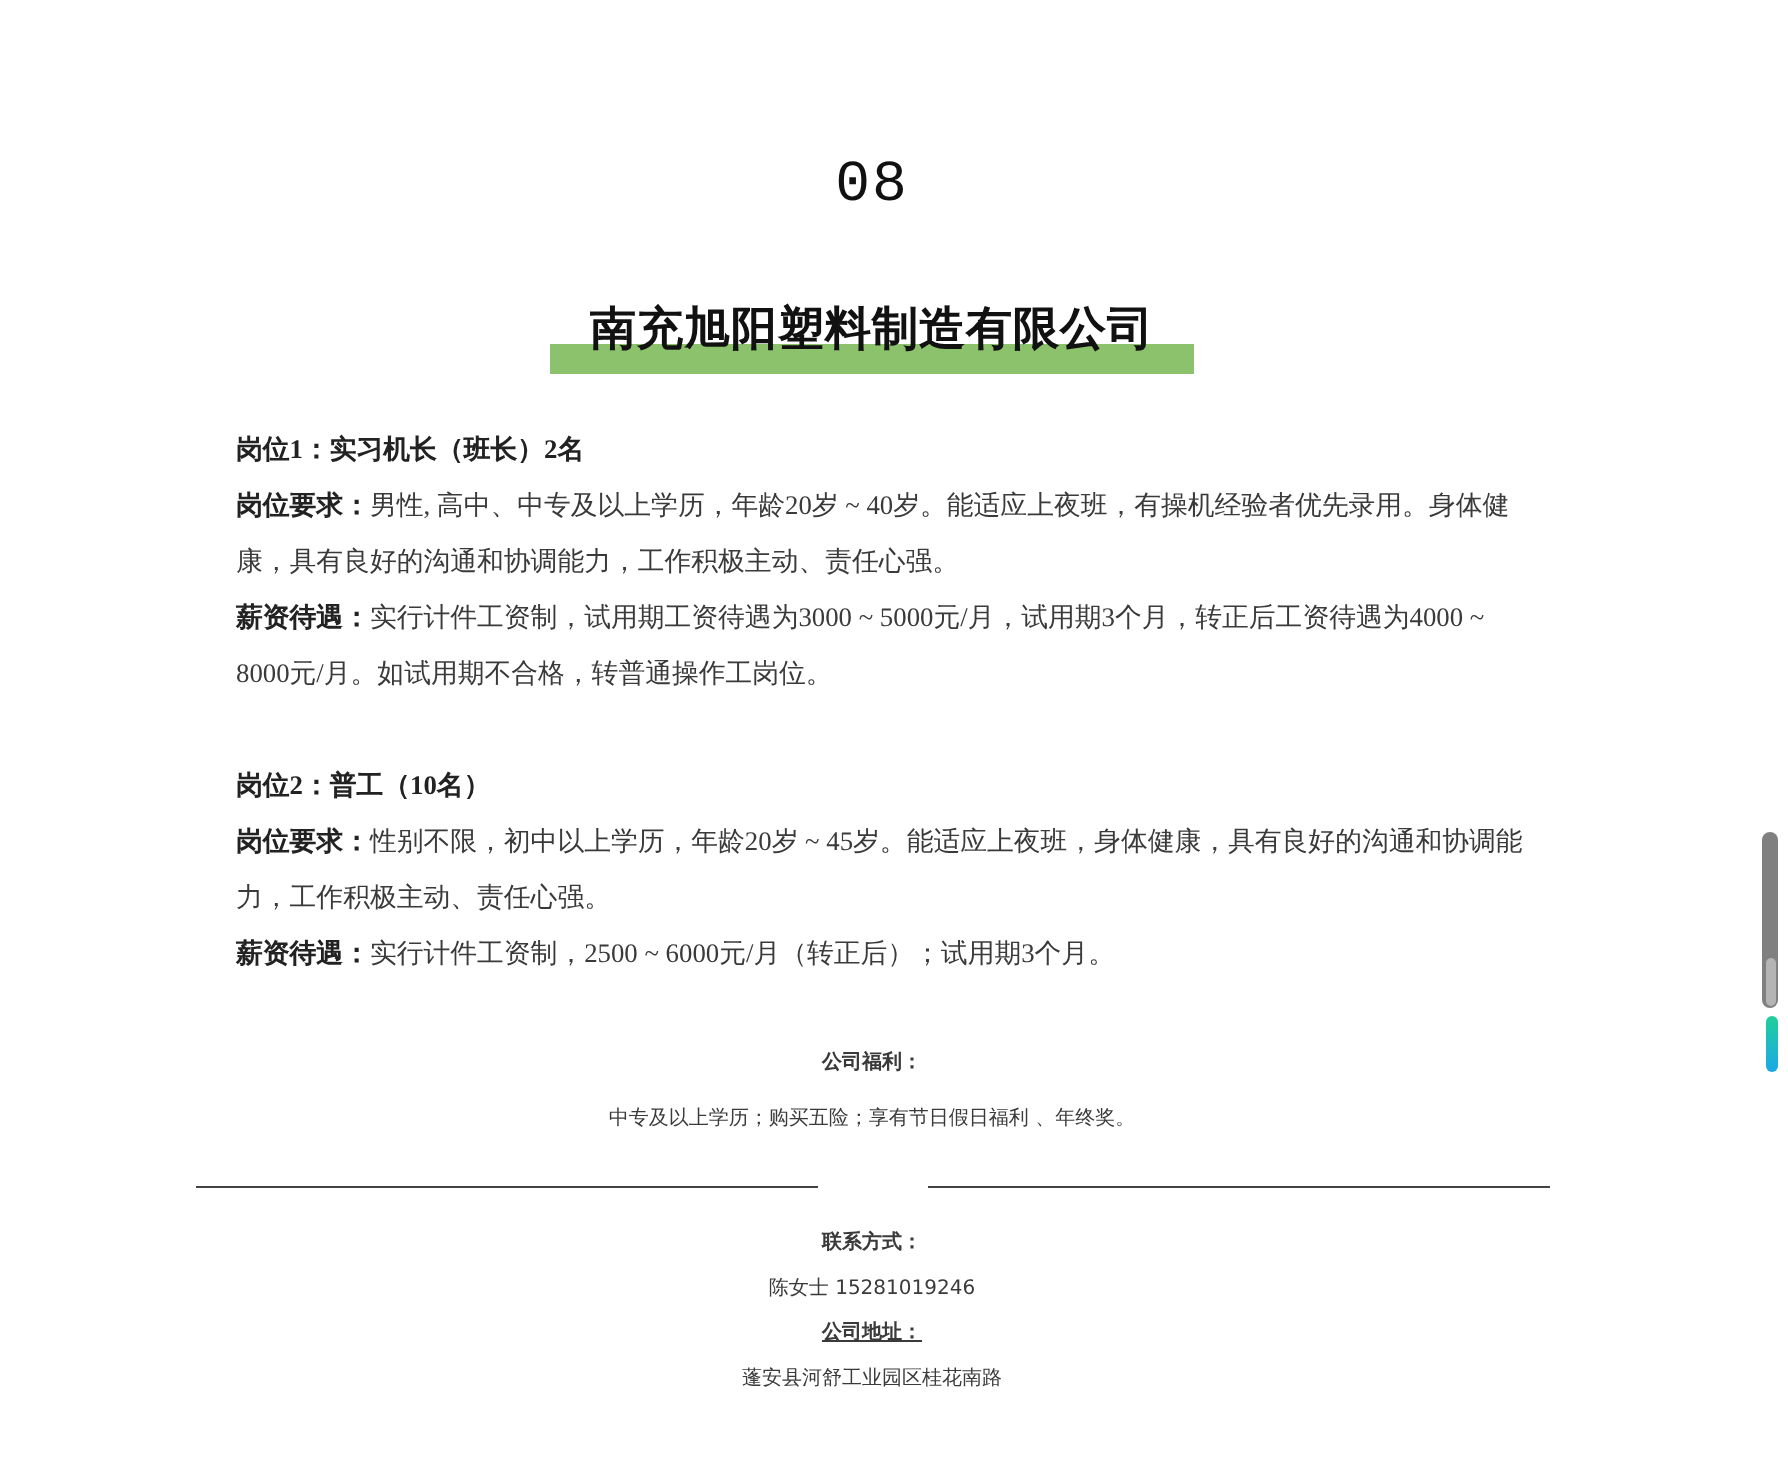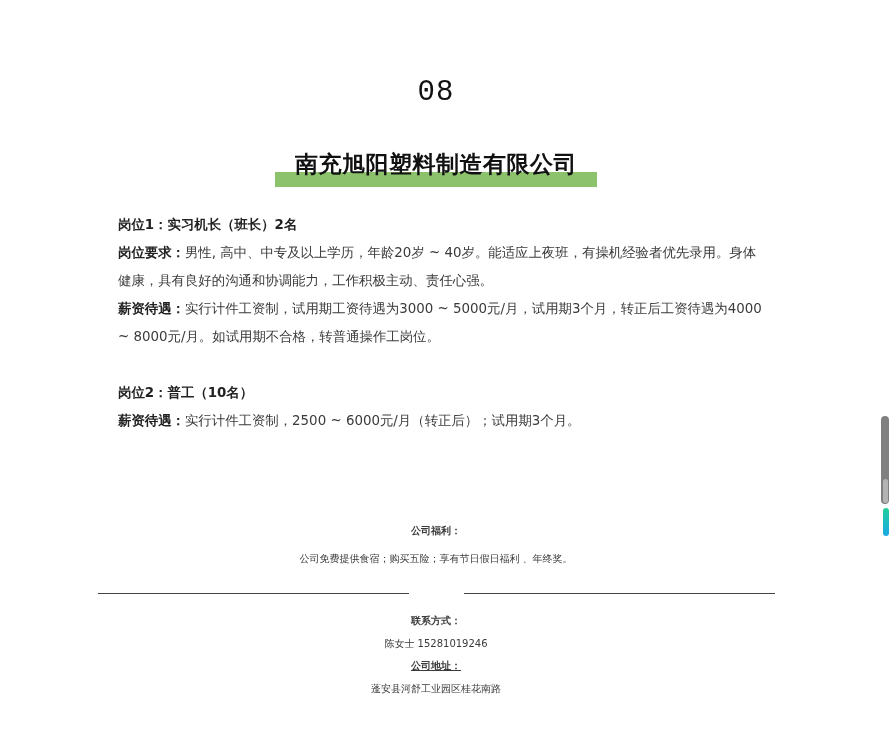--- a/index.html
+++ b/index.html
@@ -20,21 +20,21 @@
     position: absolute; left: 0; top: 25px; width: 322px; height: 15px;
     background: #8dc26c;
   }
   .title {
     position: absolute; left: 0; top: 2px; width: 322px; text-align: center;
     font-size: 23px; font-weight: bold; color: #111; white-space: nowrap;
     letter-spacing: 0.5px;
   }
   .section {
     position: absolute; left: 118px; width: 650px;
-    font-size: 13.4px; line-height: 28px; color: #3a3a3a;
+    font-size: 13.4px; line-height: 28px; color: #3a3a3a; font-family: Liberation Serif, serif;
   }
   .section p { margin: 0; }
   .b { font-weight: bold; color: #222; }
   .center { position: absolute; left: 0; width: 872px; text-align: center; font-size: 10px; color: #3a3a3a; }
   .hr {
     position: absolute; top: 593px; height: 1px; background: #444;
   }
   .scroll-track {
     position: absolute; left: 881px; top: 416px; width: 8px; height: 88px;
     background: #808080; border-radius: 4px;
@@ -59,25 +59,26 @@
 </div>
 
 <div class="section" style="top:211px;">
   <p class="b">岗位1：实习机长（班长）2名</p>
   <p><span class="b">岗位要求：</span><span>男性, 高中、中专及以上学历，年龄20岁 ~ 40岁。能适应上夜班，有操机经验者优先录用。身体健康，具有良好的沟通和协调能力，工作积极主动、责任心强。</span></p>
   <p><span class="b">薪资待遇：</span><span>实行计件工资制，试用期工资待遇为3000 ~ 5000元/月，试用期3个月，转正后工资待遇为4000 ~ 8000元/月。如试用期不合格，转普通操作工岗位。</span></p>
 </div>
 
 <div class="section" style="top:379px;">
   <p class="b">岗位2：普工（10名）</p>
+  <p><span class="b">岗位要求：</span><span>性别不限，初中以上学历，年龄20岁 ~ 45岁。能适应上夜班，身体健康，具有良好的沟通和协调能力，工作积极主动、责任心强。</span></p>
   <p><span class="b">薪资待遇：</span><span>实行计件工资制，2500 ~ 6000元/月（转正后）；试用期3个月。</span></p>
 </div>
 
 <div class="center b" style="top:524px;">公司福利：</div>
-<div class="center" style="top:552px;">公司免费提供食宿；购买五险；享有节日假日福利 、年终奖。</div>
+<div class="center" style="top:552px;">中专及以上学历；购买五险；享有节日假日福利 、年终奖。</div>
 
 <div class="hr" style="left:98px; width:311px;"></div>
 <div class="hr" style="left:464px; width:311px;"></div>
 
 <div class="center b" style="top:614px;">联系方式：</div>
 <div class="center" style="top:637px;">陈女士 15281019246</div>
 <div class="center b" style="top:659px;text-decoration:underline;">公司地址：</div>
 <div class="center" style="top:682px;">蓬安县河舒工业园区桂花南路</div>
 
 <div class="scroll-track"></div>

